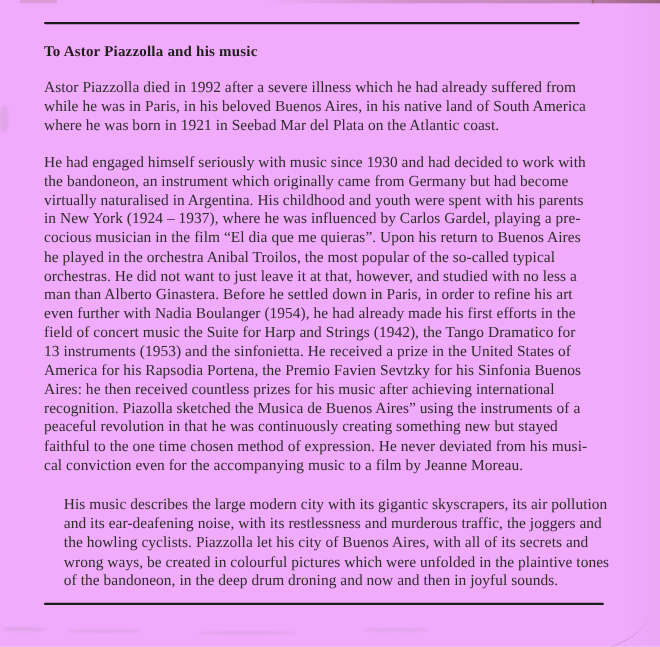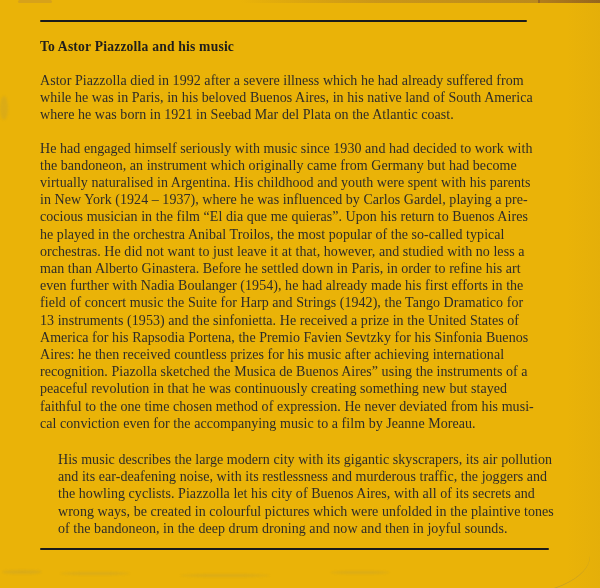--- a/index.html
+++ b/index.html
@@ -4,21 +4,21 @@
 <style>
   html, body {
     margin: 0;
     padding: 0;
     background: #e9e7e3;
   }
   .page {
     position: relative;
     width: 600px;
     height: 588px;
-    background: #eab308;
+    background: #f0abfc;
     overflow: hidden;
     font-family: "Liberation Serif", "DejaVu Serif", serif;
     color: #2e2c29;
   }
   
   .top-edge-mark {
     position: absolute;
     top: 0;
     height: 3px;
     pointer-events: none;

